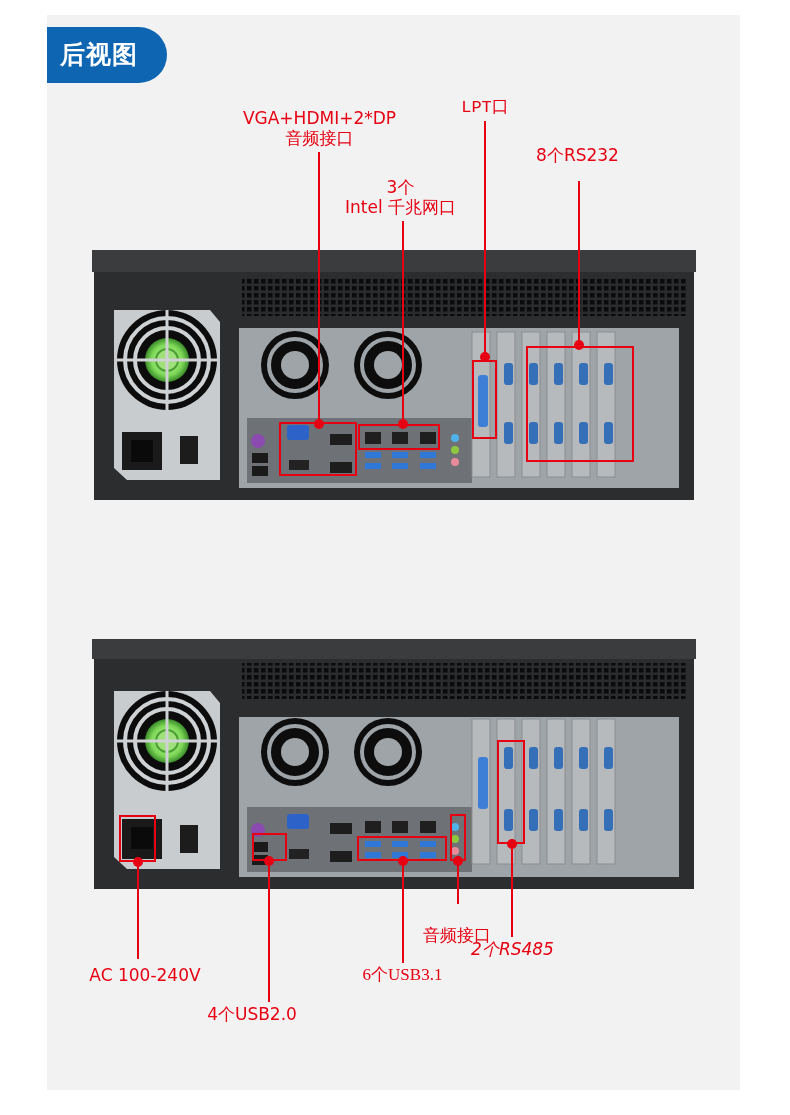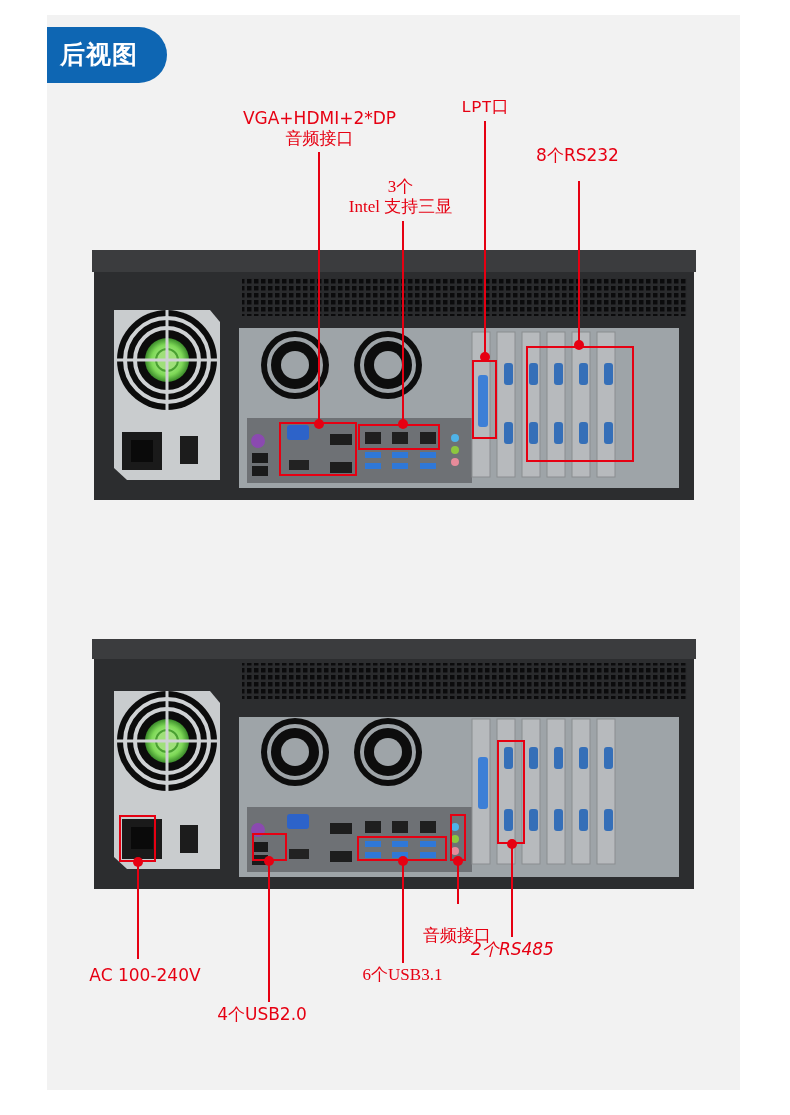--- a/index.html
+++ b/index.html
@@ -18,23 +18,23 @@
 
 <div class="panel"></div>
 <div class="title-pill">后视图</div>
 
 <div class="lbl" style="left:222px; top:108px; width:195px;">
   <div>VGA+HDMI+2*DP</div>
   <div>音频接口</div>
 </div>
 <div class="lbl" style="left:450px; top:98px; width:70px;font-family:Liberation Mono, monospace;">LPT口</div>
 <div class="lbl" style="left:525px; top:145px; width:105px;">8个RS232</div>
-<div class="lbl" style="left:328px; top:177px; width:145px;font-family:Liberation Serif, serif;">
+<div class="lbl" style="left:328px; top:177px; width:145px;">
   <div>3个</div>
-  <div>Intel 支持三显</div>
+  <div>Intel 千兆网口</div>
 </div>
 
 <div class="chassis" style="top:250px; height:250px;">
   <svg width="604" height="250" viewBox="0 0 604 250">
     <defs>
       <pattern id="vent" width="7" height="7" patternUnits="userSpaceOnUse">
         <rect width="7" height="7" fill="#2a2b2d"></rect>
           <rect x="1" y="1" width="4.5" height="4.5" fill="#0b0b0c"></rect>
       </pattern>
       <radialGradient id="hub" cx="50%" cy="50%" r="50%">
@@ -222,13 +222,13 @@
 <div class="vline" style="left:457px; top:861px; height:43px;"></div>
 
 <div class="rbox" style="left:497px; top:740px; width:28px; height:104px;"></div>
 <div class="dot" style="left:507px; top:839px;"></div>
 <div class="vline" style="left:511px; top:844px; height:93px;"></div>
 
 <div class="lbl" style="left:412px; top:905px; width:90px;margin-top:20px;">音频接口</div>
 <div class="lbl" style="left:460px; top:939px; width:105px;font-style:italic;">2个RS485</div>
 <div class="lbl" style="left:75px; top:965px; width:140px;">AC 100-240V</div>
 <div class="lbl" style="left:345px; top:965px; width:115px;font-family:Liberation Serif, serif;">6个USB3.1</div>
-<div class="lbl" style="left:202px; top:1004px; width:120px;">4个USB2.0</div>
+<div class="lbl" style="left:192px; top:1004px; width:120px;">4个USB2.0</div>
 
 </body></html>

